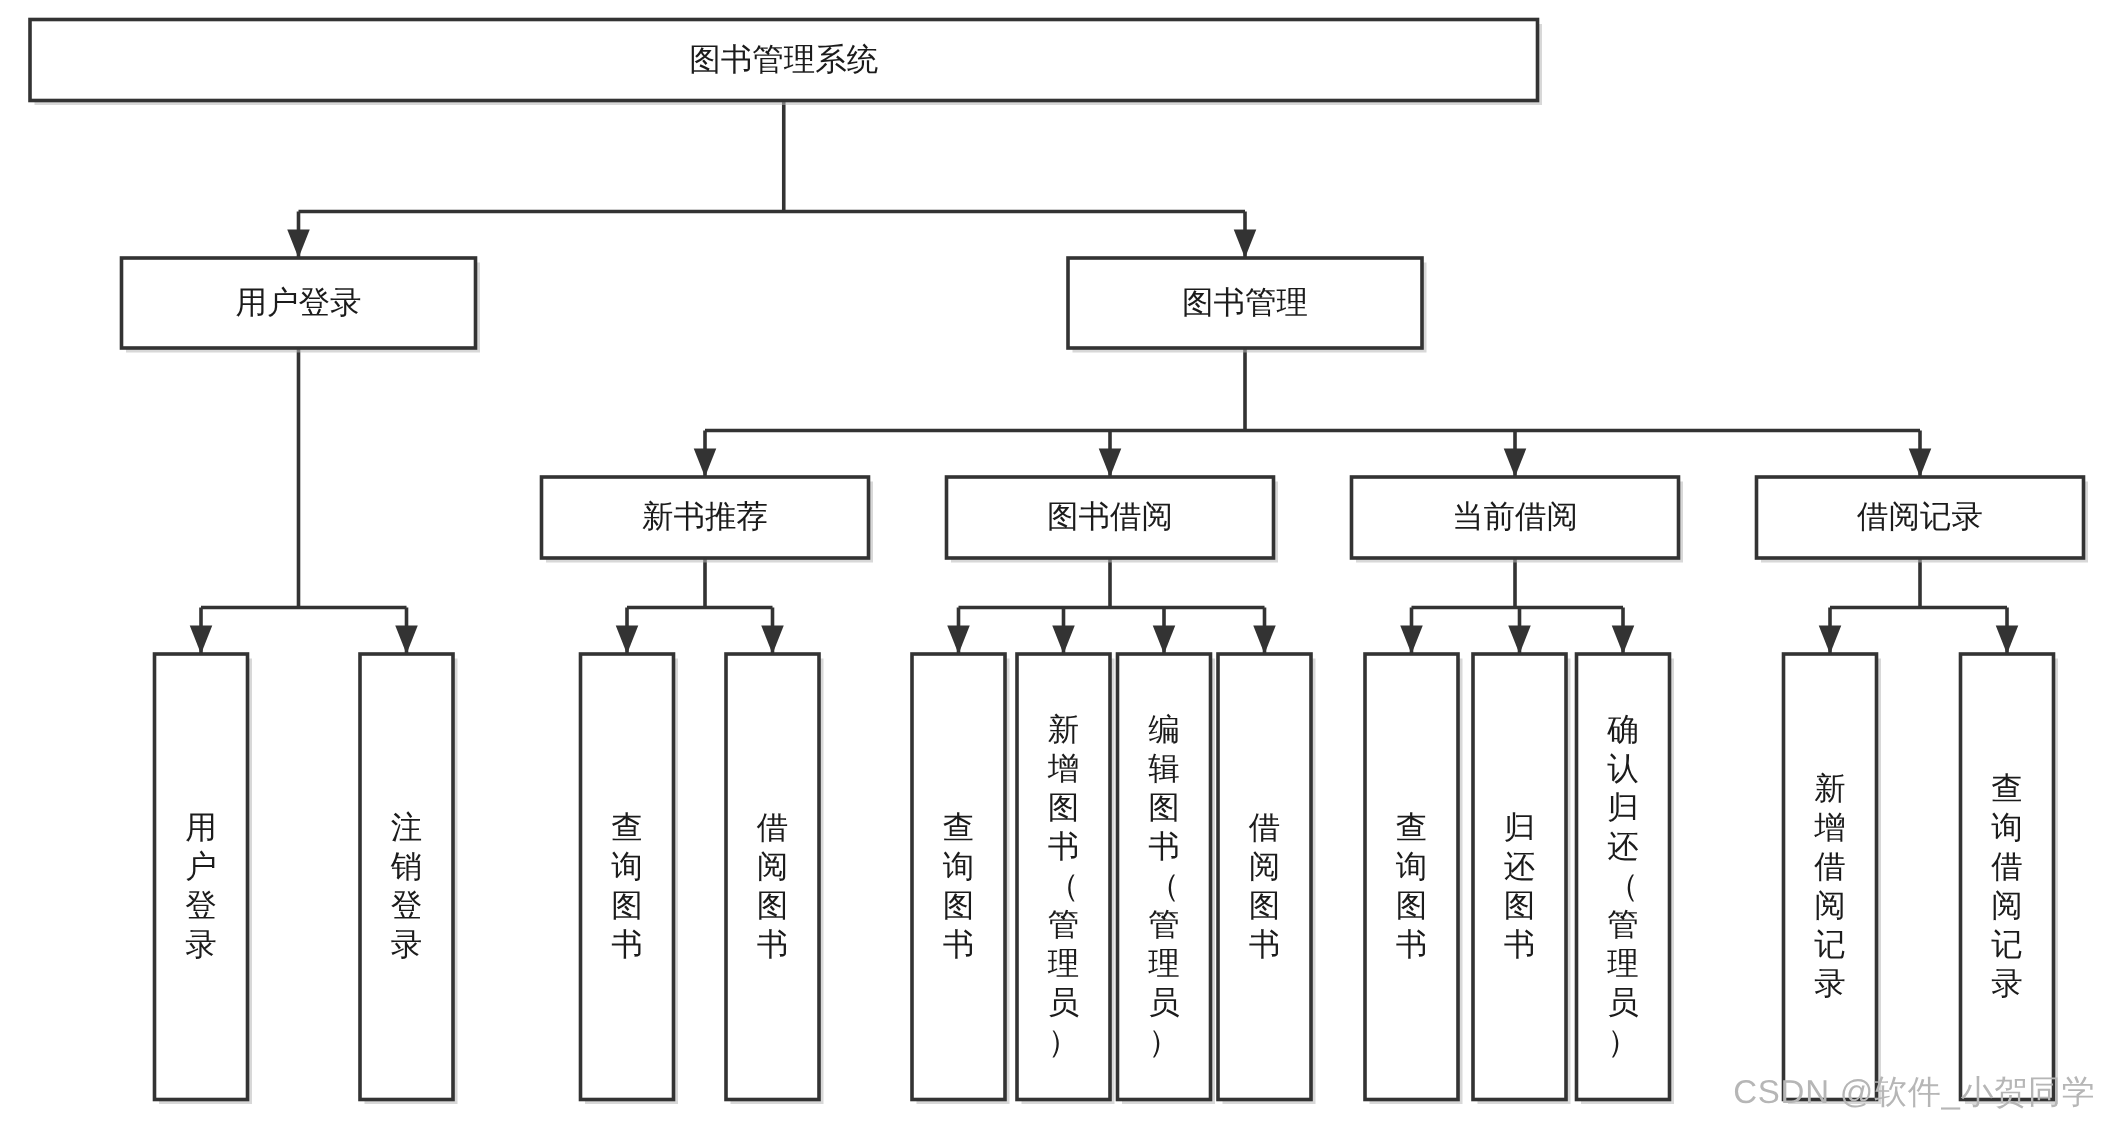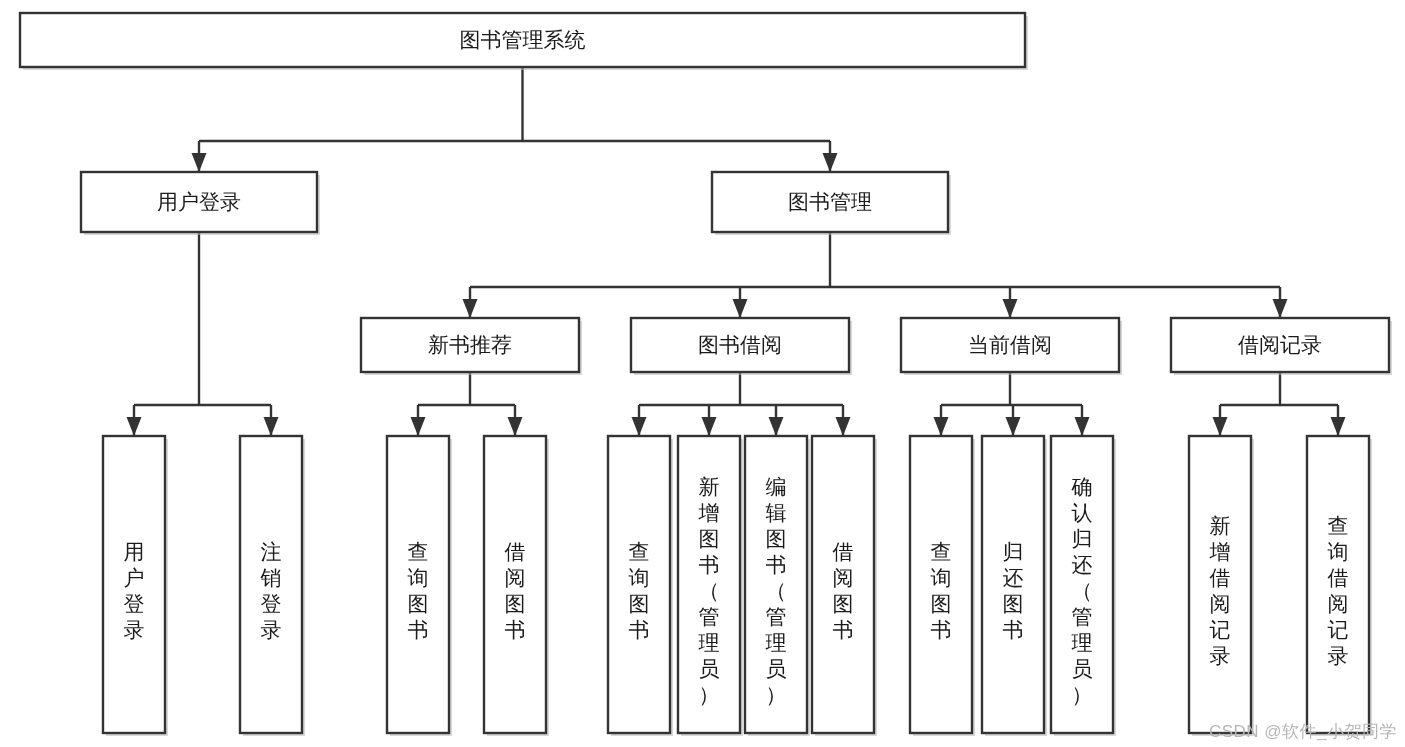--- a/index.html
+++ b/index.html
@@ -51,21 +51,21 @@
     font-size: 21px;
     fill: #1b1b1b;
     text-anchor: middle;
     dominant-baseline: middle;
   }
   .watermark {
     position: absolute;
     right: 8px;
     bottom: 4px;
     font-family: "Liberation Sans", "DejaVu Sans", sans-serif;
-    font-size: 17px;
+    font-size: 22px;
     color: #b6b6b6;
     letter-spacing: 0.5px;
     white-space: nowrap;
     pointer-events: none;
   }
 </style>
 </head>
 <body>
 
 <div id="diagram-root">

